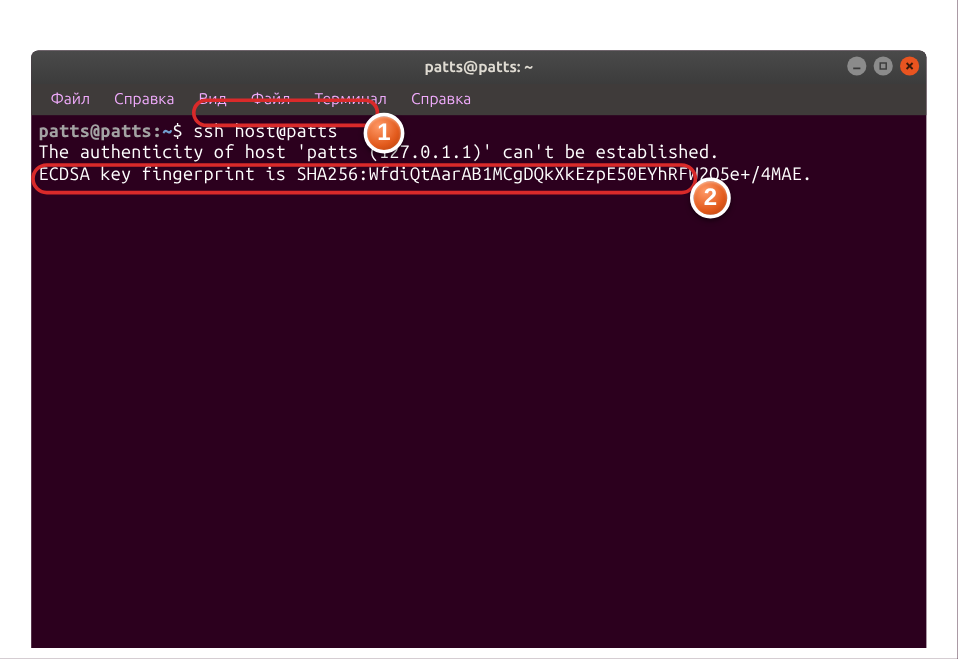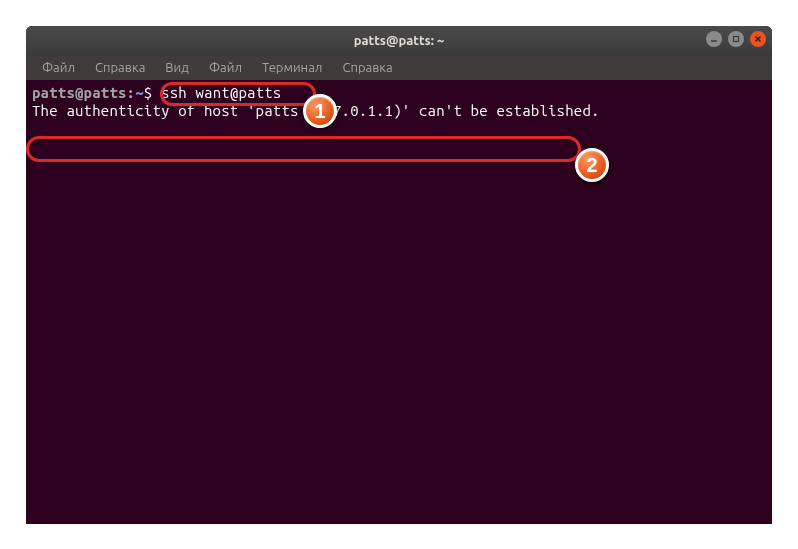--- a/index.html
+++ b/index.html
@@ -10,21 +10,21 @@
     body {
       width: 798px;
       height: 549px;
       background: #ffffff;
       font-family: "Ubuntu Mono", "DejaVu Sans Mono", monospace;
       overflow: hidden;
     }
     .window {
       position: absolute;
       left: 26px;
-      top: 26px;
+      top: 42px;
       width: 746px;
       height: 498px;
       background: #2c001e;
       border-radius: 6px 6px 0 0;
       overflow: visible;
     }
     .titlebar {
       height: 28px;
       background: linear-gradient(to bottom, #4a4a4a, #3c3c3c);
       border-radius: 6px 6px 0 0;
@@ -61,21 +61,21 @@
     .window-btn svg { width: 8px; height: 8px; }
     .menubar {
       height: 26px;
       background: #3f3b3a;
       display: flex;
       align-items: center;
       padding: 0 8px;
       gap: 4px;
     }
     .menu-item {
-      color: #a3a3a3;
+      color: #f0abfc;
       font-family: "Ubuntu", sans-serif;
       font-size: 13px;
       padding: 2px 8px;
       cursor: pointer;
     }
     .terminal-content {
       padding: 4px 6px;
       font-size: 15px;
       line-height: 18px;
       color: #ffffff;
@@ -156,21 +156,22 @@
   <div class="menubar">
     <span class="menu-item">Файл</span>
     <span class="menu-item">Справка</span>
     <span class="menu-item">Вид</span>
     <span class="menu-item">Файл</span>
     <span class="menu-item">Терминал</span>
     <span class="menu-item">Справка</span>
   </div>
 
   <div class="terminal-content">
-    <div class="term-line"><span class="prompt-user">patts@patts</span><span class="prompt-user">:</span><span class="prompt-tilde">~</span><span class="prompt-dollar">$</span> <span>ssh want@patts</span></div>
+    <div class="term-line"><span class="prompt-user">patts@patts</span><span class="prompt-user">:</span><span class="prompt-tilde">~</span><span class="prompt-dollar">$</span> <span>ssh host@patts</span></div>
     <div class="term-line">The authenticity of host 'patts (127.0.1.1)' can't be established.</div>
+    <div class="term-line">ECDSA key fingerprint is SHA256:WfdiQtAarAB1MCgDQkXkEzpE50EYhRFW2Q5e+/4MAE.</div>
   </div>
 </div>
 
 <div class="highlight-box hl1"></div>
 <div class="highlight-box hl2"></div>
 <div class="callout c1">1</div>
 <div class="callout c2">2</div>
 
 </body></html>

